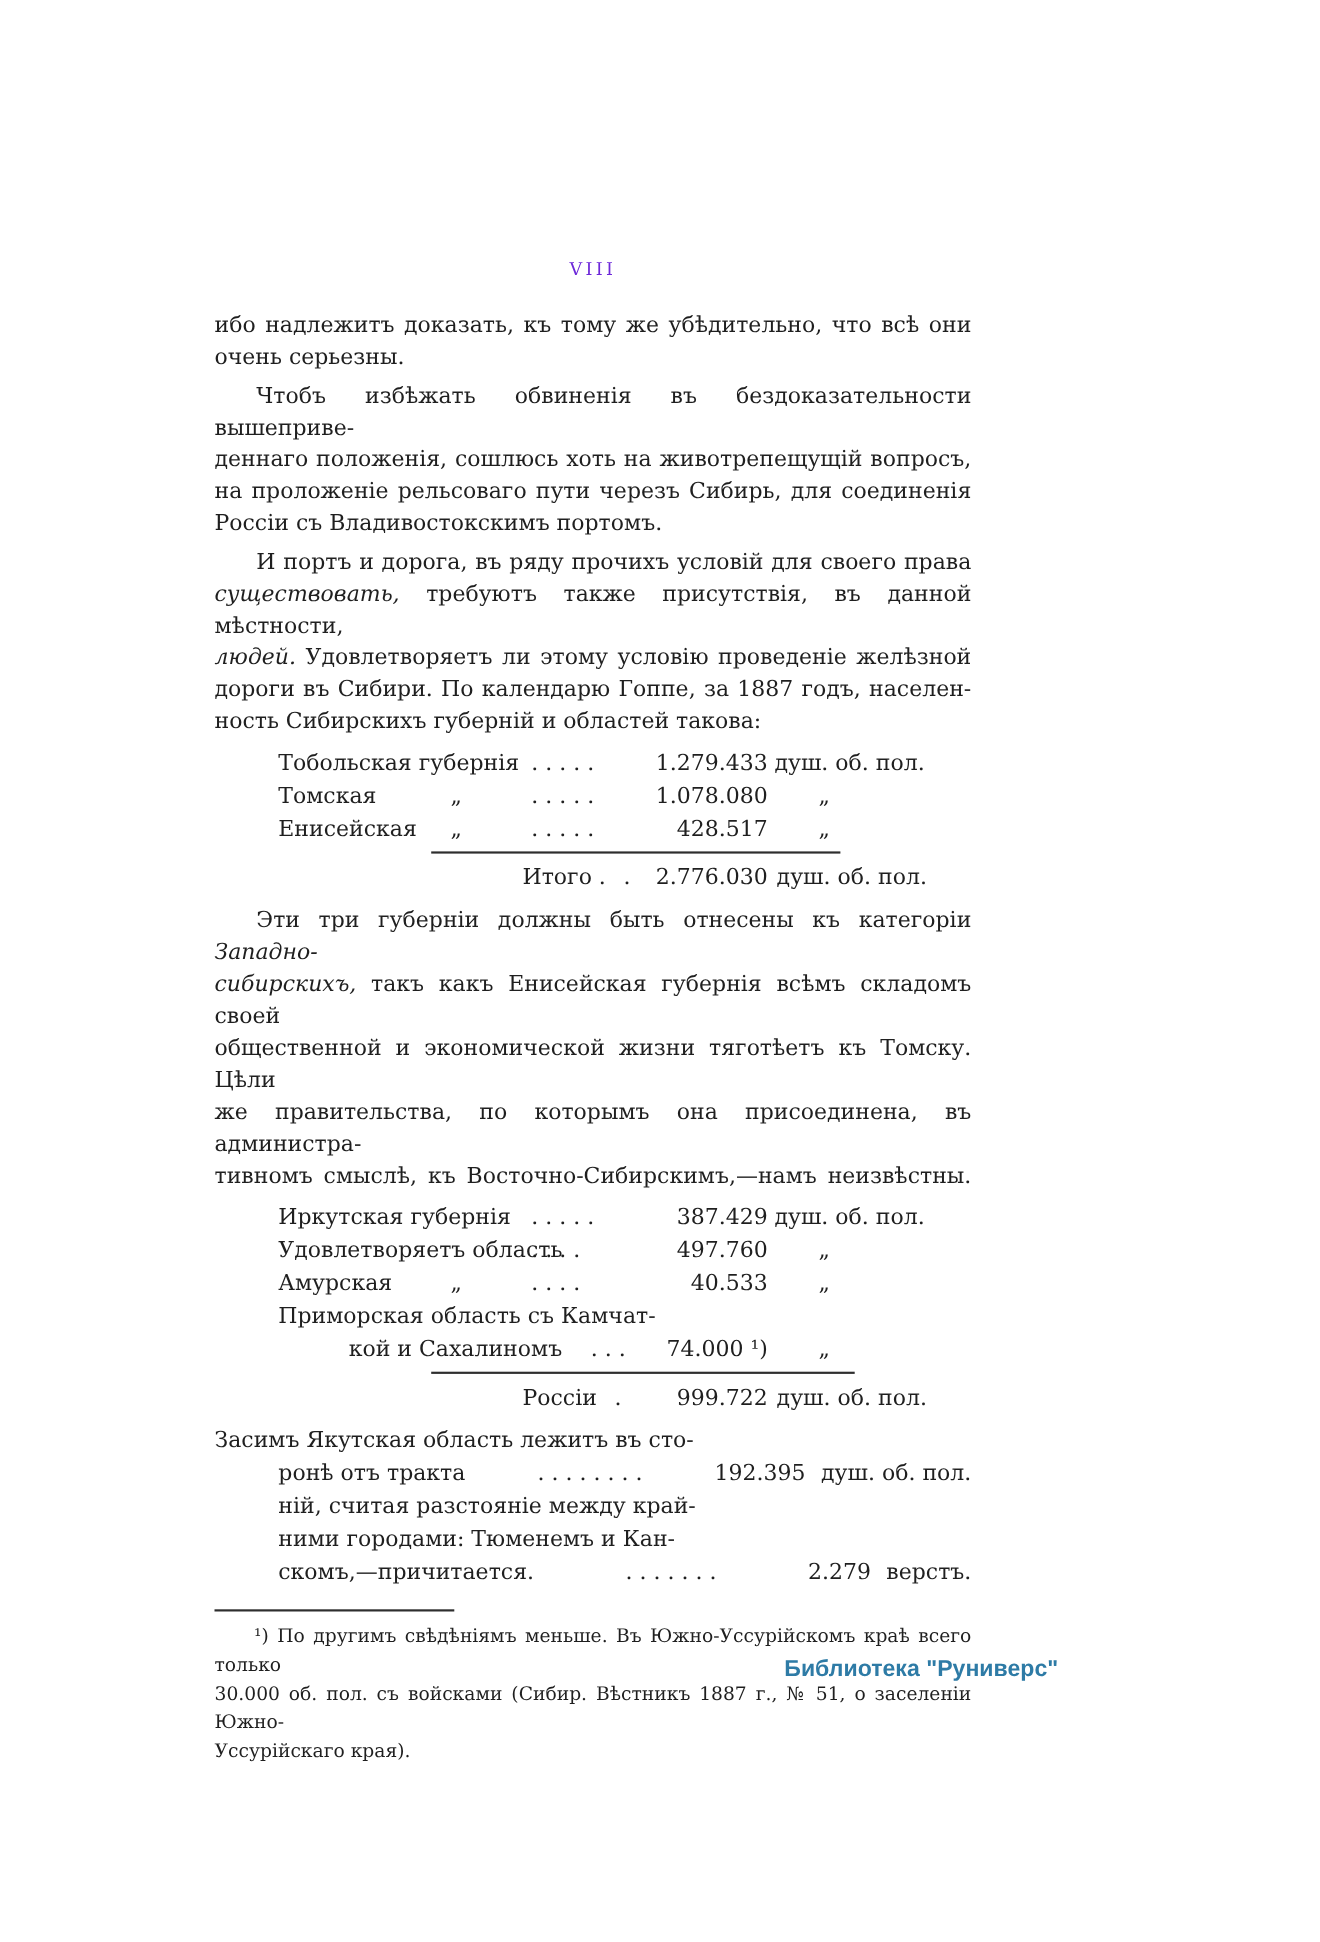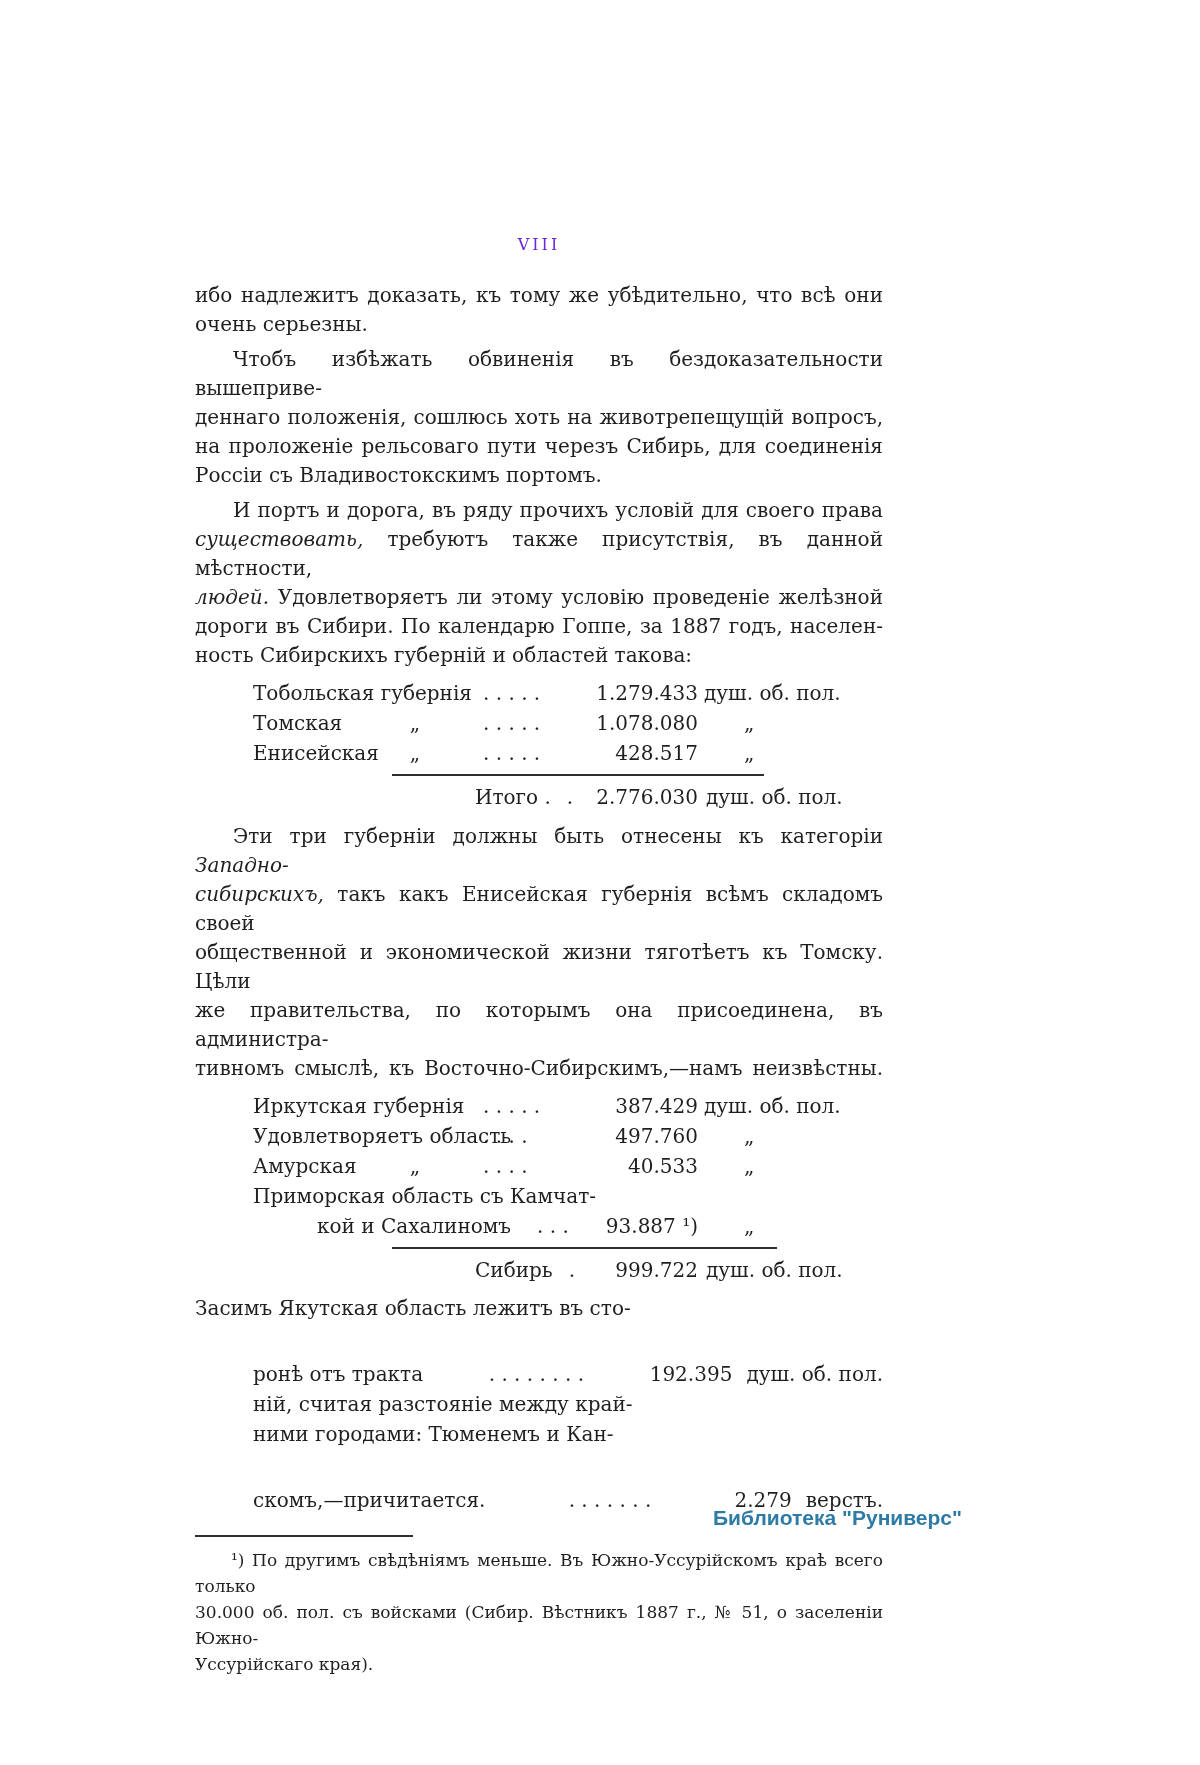--- a/index.html
+++ b/index.html
@@ -52,21 +52,21 @@
   .ttotal { display: flex; padding-left: 232px; line-height: 30px; }
   .ttotal .tlabel { white-space: nowrap; margin-left: 48px; }
   .ttotal .tdots2 { margin-left: 16px; }
   .ttotal .tval2 { flex: 1; text-align: right; white-space: nowrap; }
   .ttotal .tunit2 { width: 185px; padding-left: 8px; white-space: nowrap; }
 
   
   .summary { margin-top: 8px; }
   .sline { line-height: 30px; }
   .sindent { padding-left: 58px; }
-  .svrow { display: flex; line-height: 30px; margin-top: 36px; }
+  .svrow { display: flex; line-height: 30px; }
   .svrow .sname { padding-left: 58px; white-space: nowrap; }
   .svrow .sdots { flex: 1; text-align: center; white-space: nowrap; overflow: hidden; }
   .svrow .sval { white-space: nowrap; }
   .svrow .sunit { padding-left: 14px; white-space: nowrap; }
 
   
   .footnote { margin-top: 20px; font-size: 17px; line-height: 26px; }
   .fn-rule { width: 218px; border-top: 2px solid #2e2e2e; margin-bottom: 10px; }
   .fn-indent { text-indent: 36px; }
 
@@ -181,27 +181,27 @@
       <span class="tunit unit-ditto">„</span>
     </div>
     <div class="trow">
       <span class="tname" style="grid-column: 1 / 4;">Приморская область съ Камчат-</span>
     </div>
     <div class="trow">
       <span class="wrapname">
           <span>кой и Сахалиномъ</span>
           <span class="wdots">. . .</span>
         </span>
-      <span class="tval">93.887 ¹)</span>
+      <span class="tval">74.000 ¹)</span>
       <span class="tunit unit-ditto">„</span>
     </div>
   </div>
   <div class="rule rule-t2"></div>
   <div class="ttotal">
-    <span class="tlabel">Сибирь</span>
+    <span class="tlabel">Россіи</span>
     <span class="tdots2">.</span>
     <span class="tval2">999.722</span>
     <span class="tunit2">душ. об. пол.</span>
   </div>
 
   <div class="summary">
     <div class="sline">Засимъ Якутская область лежитъ въ сто-</div>
     <div class="svrow">
       <span class="sname">ронѣ отъ тракта</span>
       <span class="sdots">. . . . . . . .</span>

